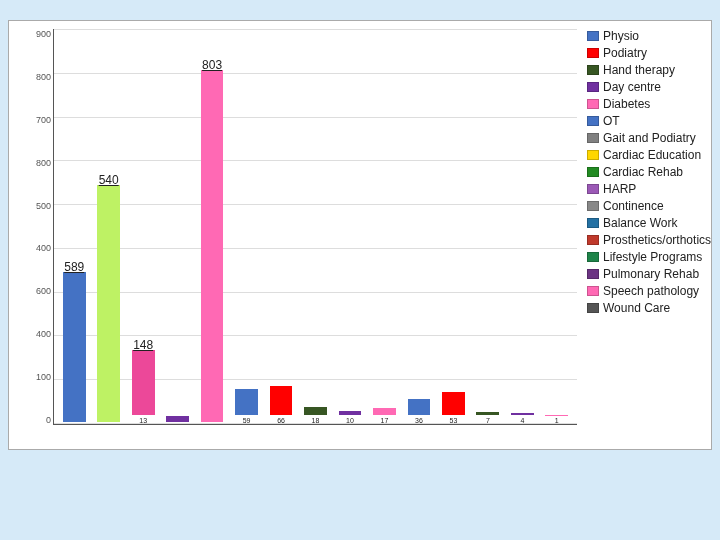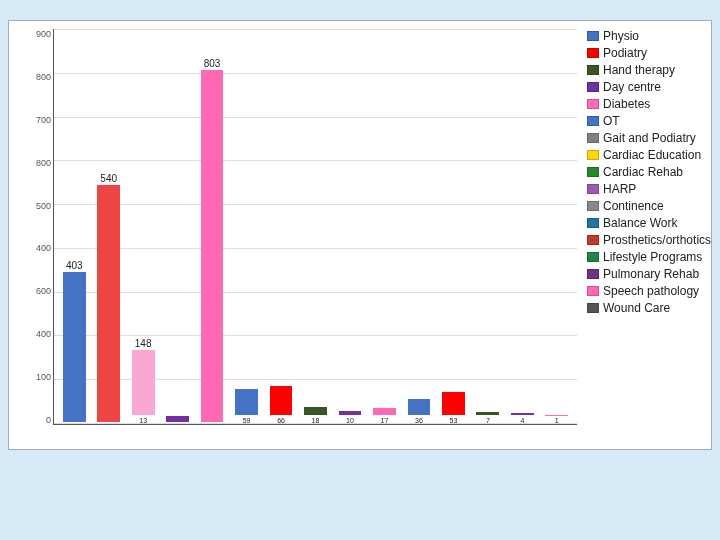--- a/index.html
+++ b/index.html
@@ -89,25 +89,26 @@
       position: relative;
     }
     .bar {
       width: 100%;
       position: relative;
       display: flex;
       align-items: flex-start;
       justify-content: center;
     }
     .bar-label {
-      font-size: 10px;
+      font-size: 12px;
       color: #222;
       position: absolute;
       top: -12px;
       white-space: nowrap;
+      text-decoration: underline;
     }
     .bar-bottom-label {
       font-size: 7px;
       color: #222;
       margin-top: 2px;
       white-space: nowrap;
     }
     .legend {
       width: 130px;
       padding: 8px 6px;
@@ -164,32 +165,32 @@
           <div class="grid-line"></div>
           <div class="grid-line"></div>
           <div class="grid-line"></div>
           <div class="grid-line"></div>
           <div class="grid-line"></div>
           <div class="grid-line"></div>
           <div class="grid-line"></div>
         </div>
     <div class="bar-group" style="flex: 1 1 0%; height: 100%; display: flex; flex-direction: column; align-items: center; justify-content: flex-end;">
           <div class="bar" style="background-color: rgb(68, 114, 196); width: 80%; height: 37.8889%; position: relative; flex-shrink: 0;">
-            <div class="bar-label">403</div>
+            <div class="bar-label">589</div>
           </div>
           <div class="bar-bottom-label"> </div>
         </div>
         <div class="bar-group" style="flex: 1 1 0%; height: 100%; display: flex; flex-direction: column; align-items: center; justify-content: flex-end;">
-          <div class="bar" style="background-color: #ef4444; width: 80%; height: 60%; position: relative; flex-shrink: 0;">
+          <div class="bar" style="background-color: #bef264; width: 80%; height: 60%; position: relative; flex-shrink: 0;">
             <div class="bar-label">540</div>
           </div>
           <div class="bar-bottom-label"> </div>
         </div>
         <div class="bar-group" style="flex: 1 1 0%; height: 100%; display: flex; flex-direction: column; align-items: center; justify-content: flex-end;">
-          <div class="bar" style="background-color: #f9a8d4; width: 80%; height: 16.4444%; position: relative; flex-shrink: 0;">
+          <div class="bar" style="background-color: #ec4899; width: 80%; height: 16.4444%; position: relative; flex-shrink: 0;">
             <div class="bar-label">148</div>
           </div>
           <div class="bar-bottom-label">13</div>
         </div>
         <div class="bar-group" style="flex: 1 1 0%; height: 100%; display: flex; flex-direction: column; align-items: center; justify-content: flex-end;">
           <div class="bar" style="background-color: rgb(112, 48, 160); width: 80%; height: 1.44444%; position: relative; flex-shrink: 0;"></div>
           <div class="bar-bottom-label"> </div>
         </div>
         <div class="bar-group" style="flex: 1 1 0%; height: 100%; display: flex; flex-direction: column; align-items: center; justify-content: flex-end;">
           <div class="bar" style="background-color: rgb(255, 105, 180); width: 80%; height: 89.2222%; position: relative; flex-shrink: 0;">

